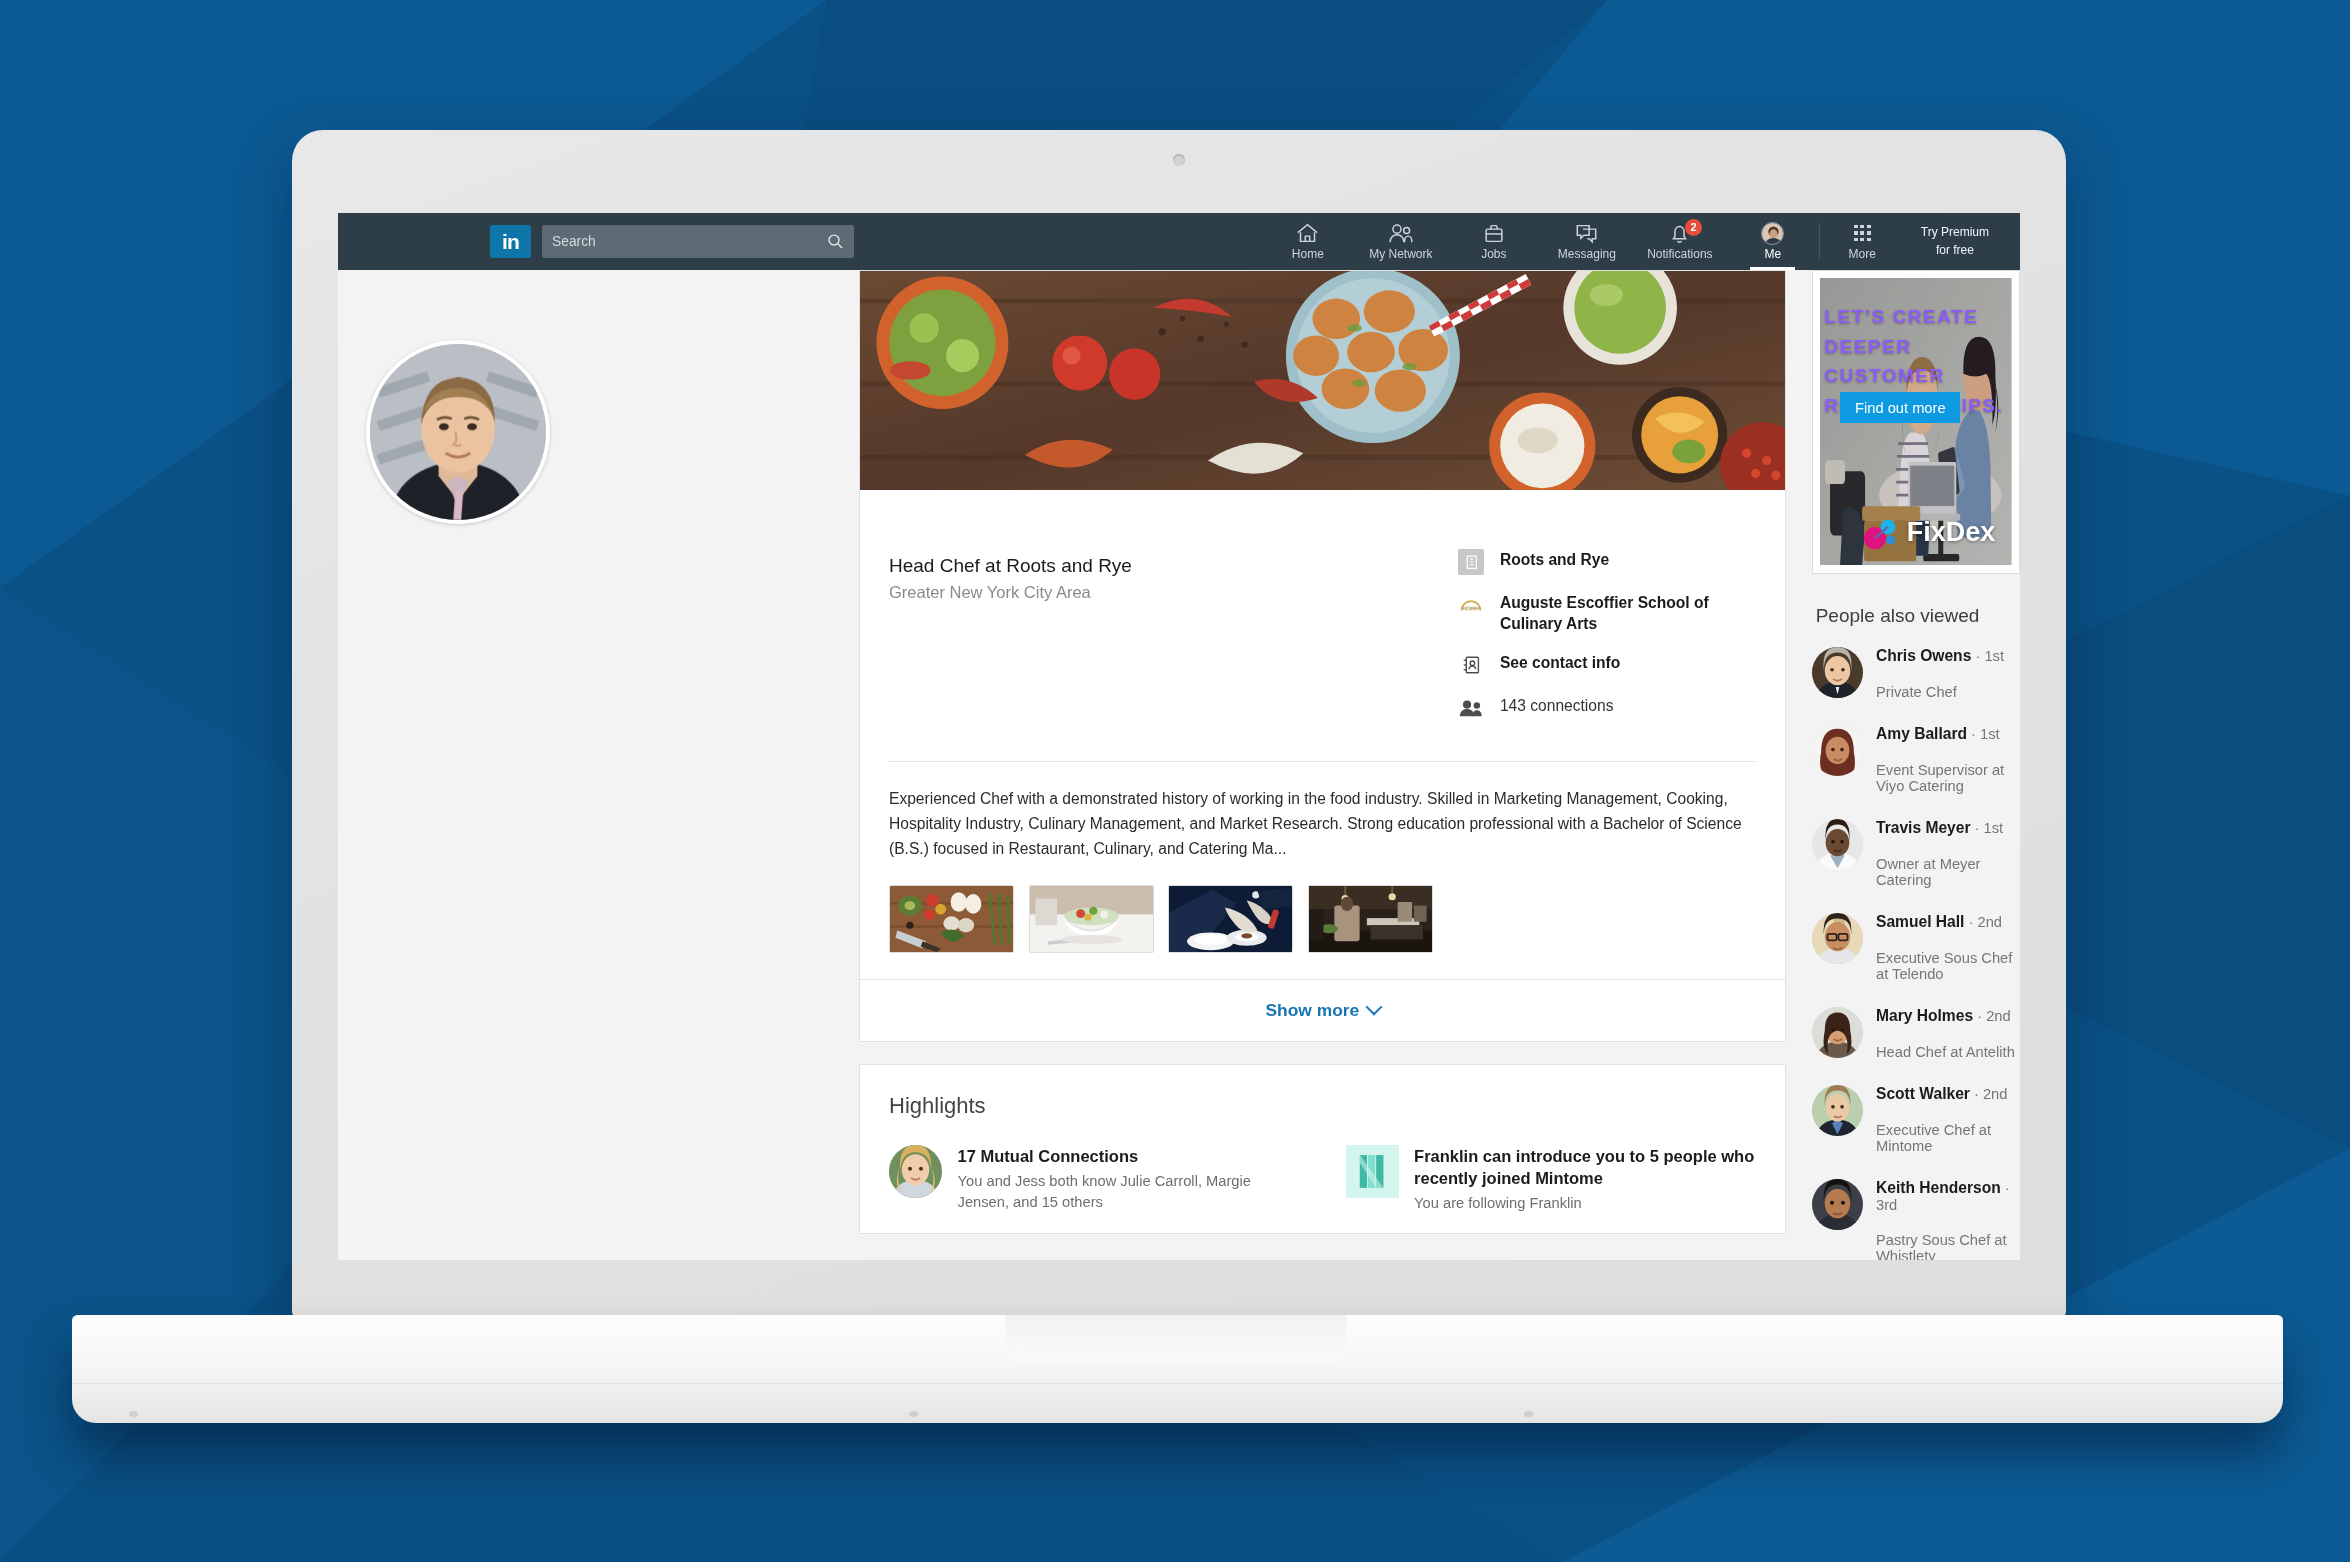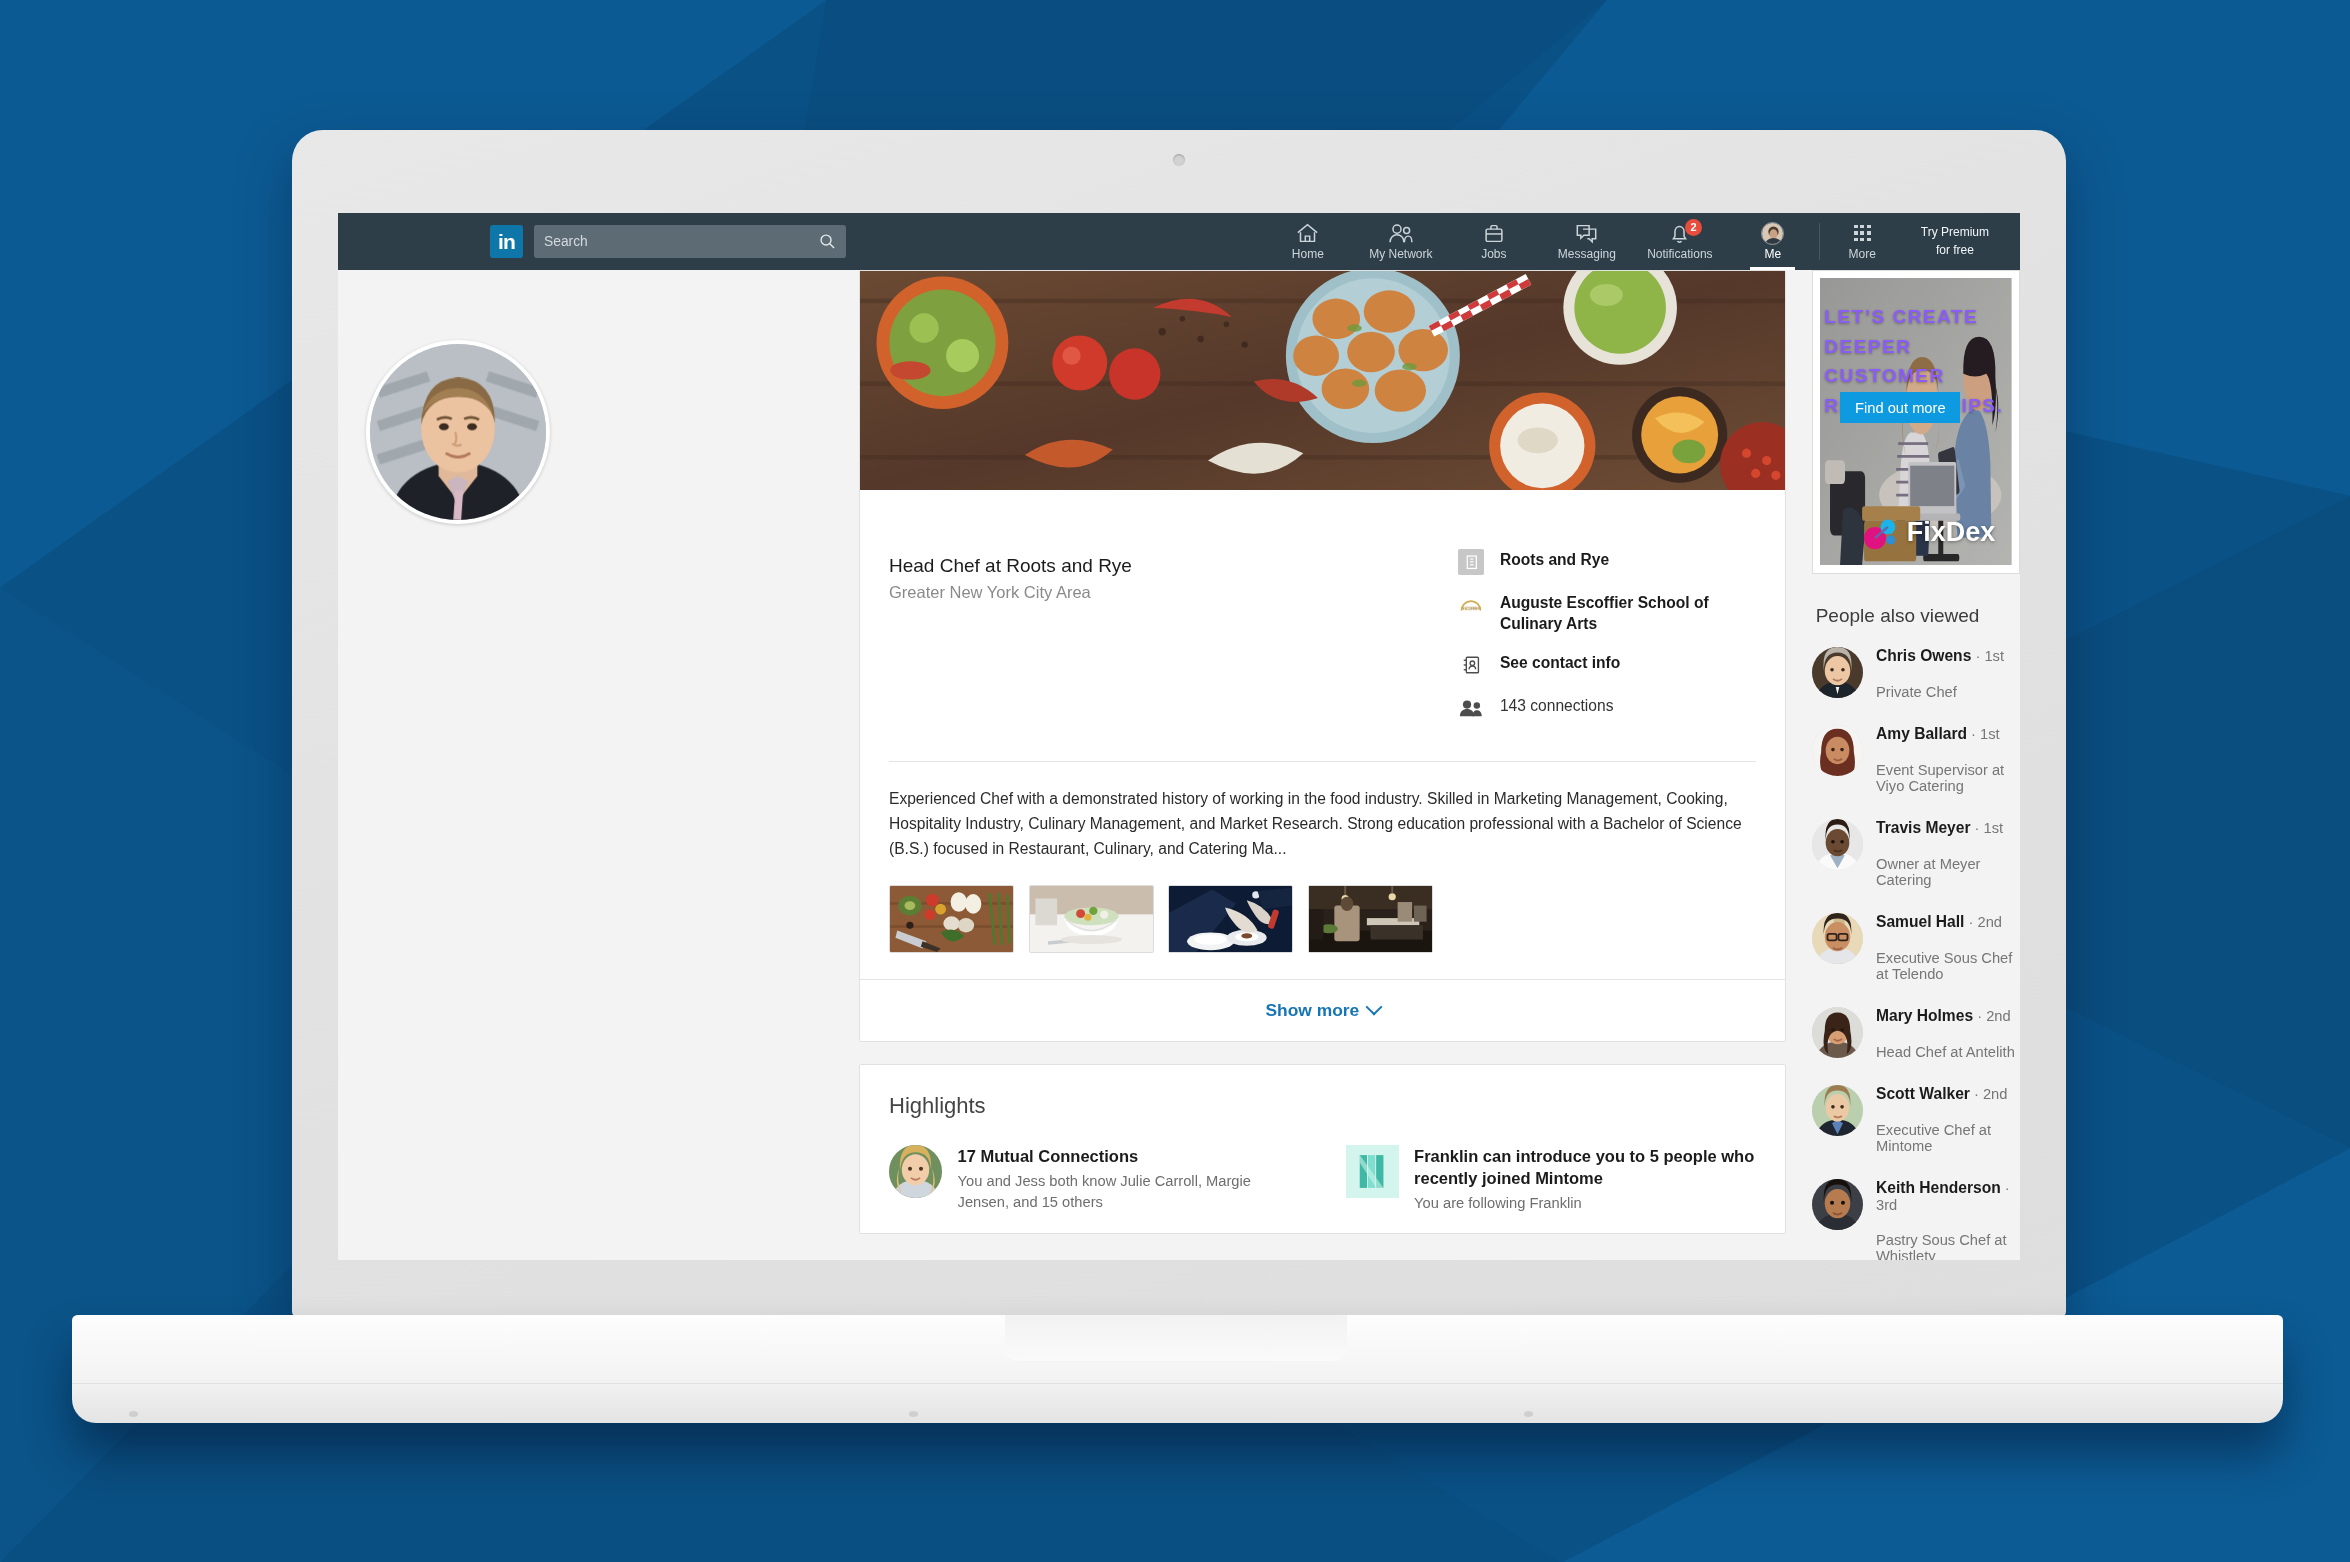--- a/index.html
+++ b/index.html
@@ -57,21 +57,21 @@
   }
   .foot { position:absolute; width:9.2px; height:5.5px; border-radius:50%; background:rgba(0,0,0,.10); top:1411px; }
 
   
   .navbar {
     height: 57px; background: #2d3e48;
     display: flex; align-items: stretch; position: relative;
   }
   .nav-left { display: flex; align-items: center; padding-left: 152px; gap: 11px; }
   .li-logo {
-    width: 33px; height: 33px; background: #0e76a8; border-radius: 2.8px;
+    width: 41px; height: 33px; background: #0e76a8; border-radius: 2.8px;
     display: flex; align-items: center; justify-content: center;
     color: #fff; font-weight: bold; font-size: 21px; line-height: 1;
     font-family: "Liberation Sans", sans-serif; letter-spacing: -0.9px;
   }
   .search-box {
     width: 312px; height: 33px; background: #5d6b74; border-radius: 2.8px;
     display: flex; align-items: center; padding: 0 10px; position: relative;
   }
   .search-box input {
     flex: 1; border: 0; background: transparent; outline: none;

